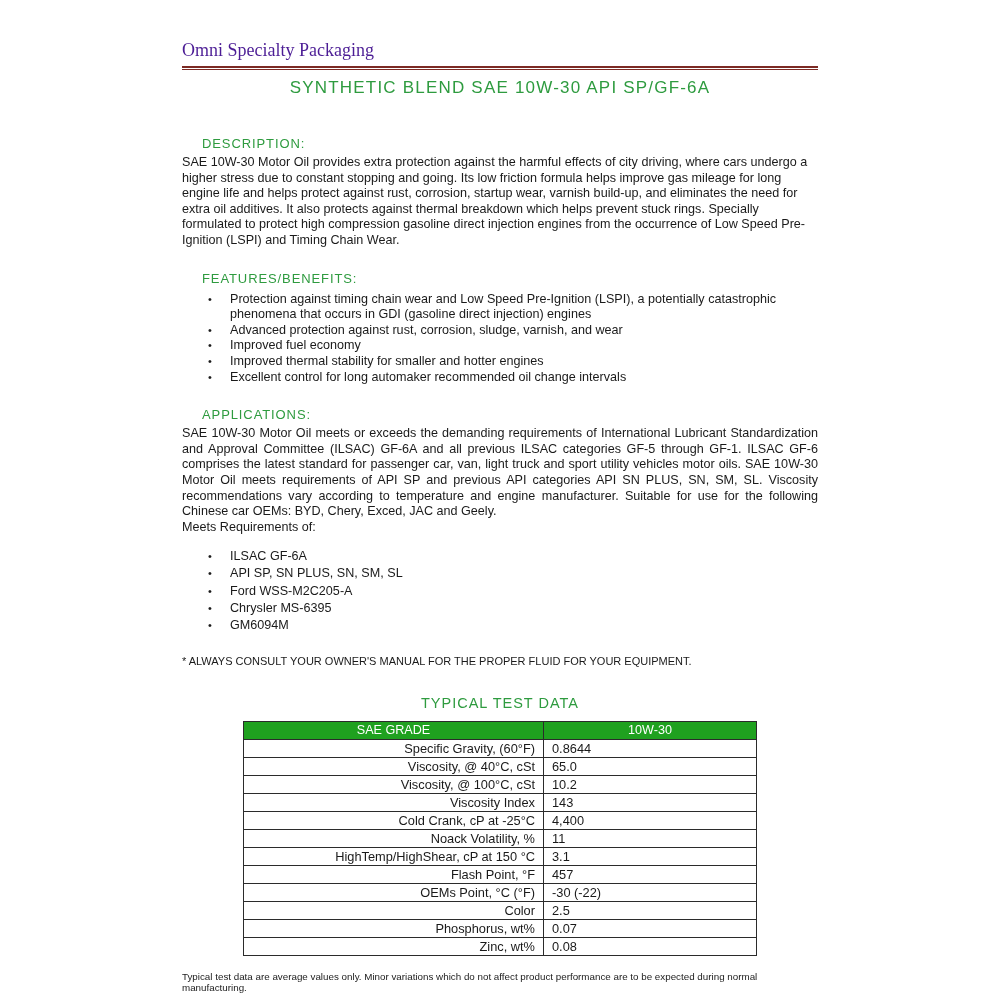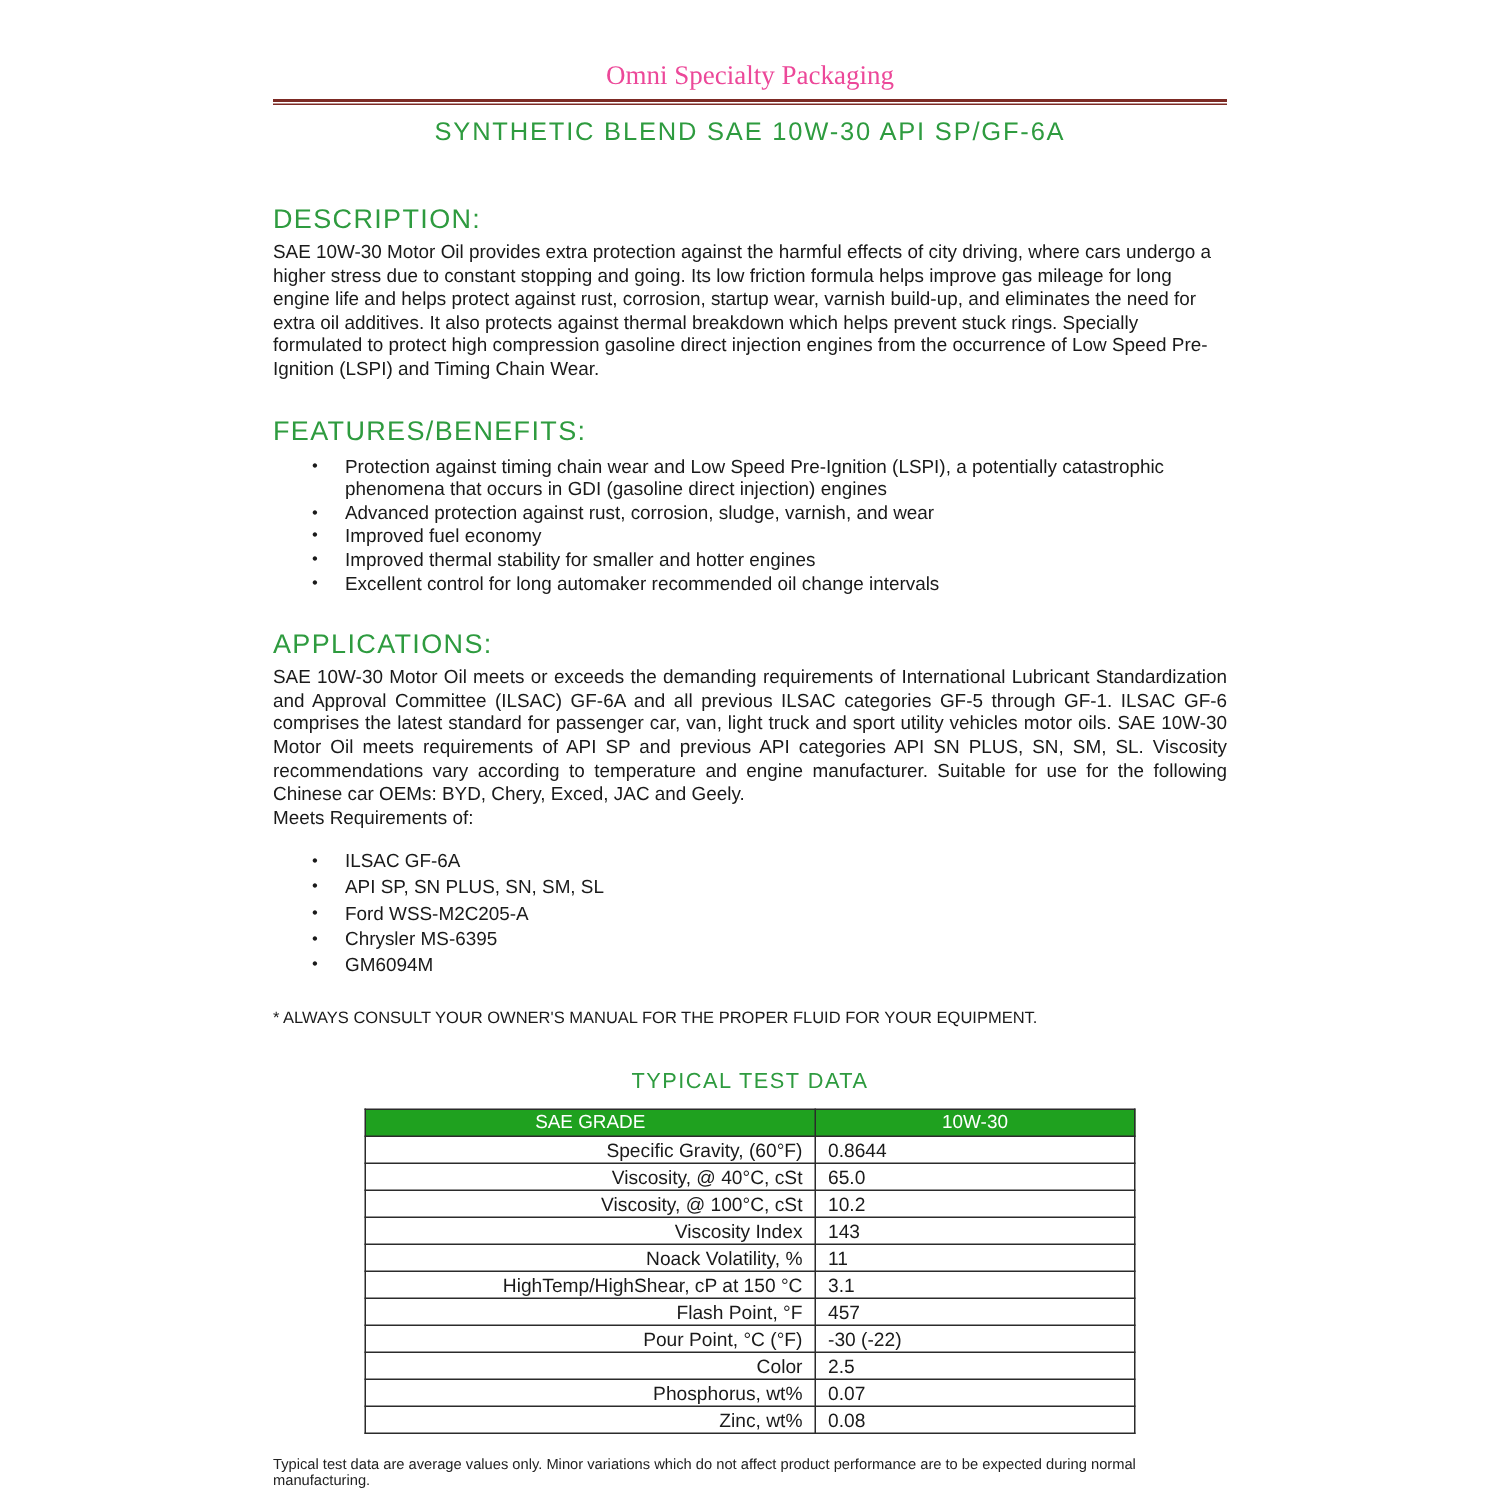--- a/index.html
+++ b/index.html
@@ -16,41 +16,42 @@
     color:var(--ink);
   }
   .page{
     width:1000px;height:1000px;
     padding:40px 182px 0 182px;
     position:relative;
   }
   .company{
     font-family:"Liberation Serif",serif;
     font-size:18px;
-    text-align:center;
-    color:#ec4899;
+    text-align:left;
+    color:#4c1d95;
   }
   .double-rule{
     height:4px;
     border-top:2px solid var(--rule);
     border-bottom:1px solid var(--rule);
     margin-top:5px;
   }
   .doc-title{
     margin-top:8px;
     text-align:center;
     color:var(--green);
     font-size:17px;
     letter-spacing:1.2px;
   }
   .section-heading{
     color:var(--green);
-    font-size:18px;
+    font-size:13px;
     letter-spacing:0.9px;
     margin-top:22px;
+    margin-left:20px;
   }
   .first-heading{margin-top:38px;}
   .body-text{
     font-size:12.6px;
     line-height:15.6px;
     margin-top:4px;
   }
   .justify{text-align:justify;}
   ul.bullets{
     list-style:none;
@@ -178,33 +179,37 @@
       </tr>
       <tr>
         <td class="row-label">Viscosity, @ 100°C, cSt</td>
         <td class="row-value">10.2</td>
       </tr>
       <tr>
         <td class="row-label">Viscosity Index</td>
         <td class="row-value">143</td>
       </tr>
       <tr>
+        <td class="row-label">Cold Crank, cP at -25°C</td>
+        <td class="row-value">4,400</td>
+      </tr>
+      <tr>
         <td class="row-label">Noack Volatility, %</td>
         <td class="row-value">11</td>
       </tr>
       <tr>
         <td class="row-label">HighTemp/HighShear, cP at 150 °C</td>
         <td class="row-value">3.1</td>
       </tr>
       <tr>
         <td class="row-label">Flash Point, °F</td>
         <td class="row-value">457</td>
       </tr>
       <tr>
-        <td class="row-label">Pour Point, °C (°F)</td>
+        <td class="row-label">OEMs Point, °C (°F)</td>
         <td class="row-value">-30 (-22)</td>
       </tr>
       <tr>
         <td class="row-label">Color</td>
         <td class="row-value">2.5</td>
       </tr>
       <tr>
         <td class="row-label">Phosphorus, wt%</td>
         <td class="row-value">0.07</td>
       </tr>

